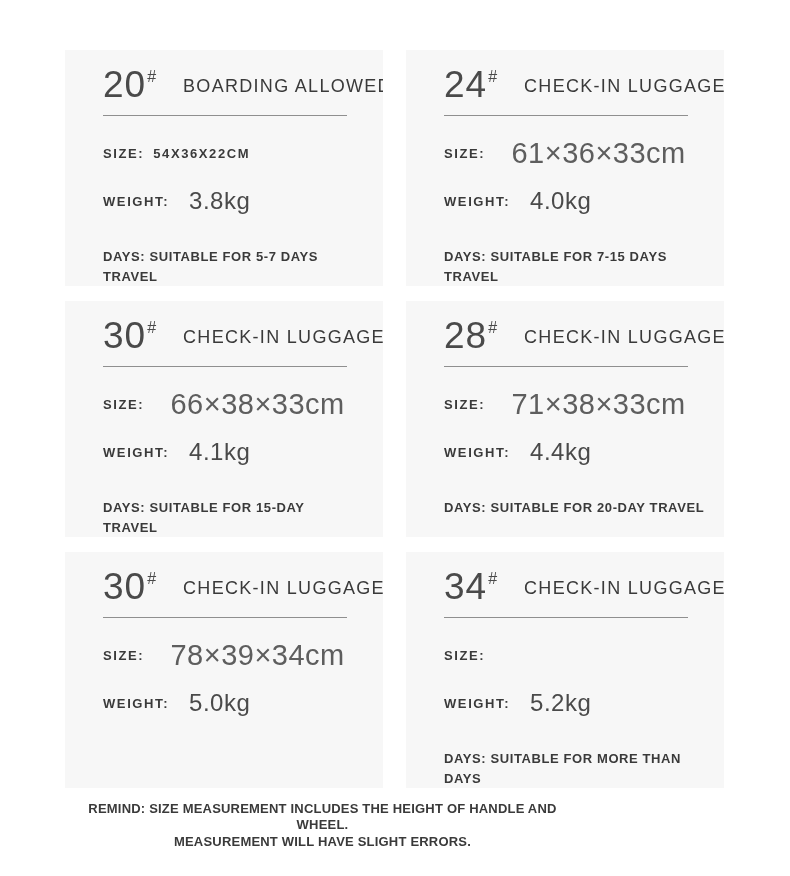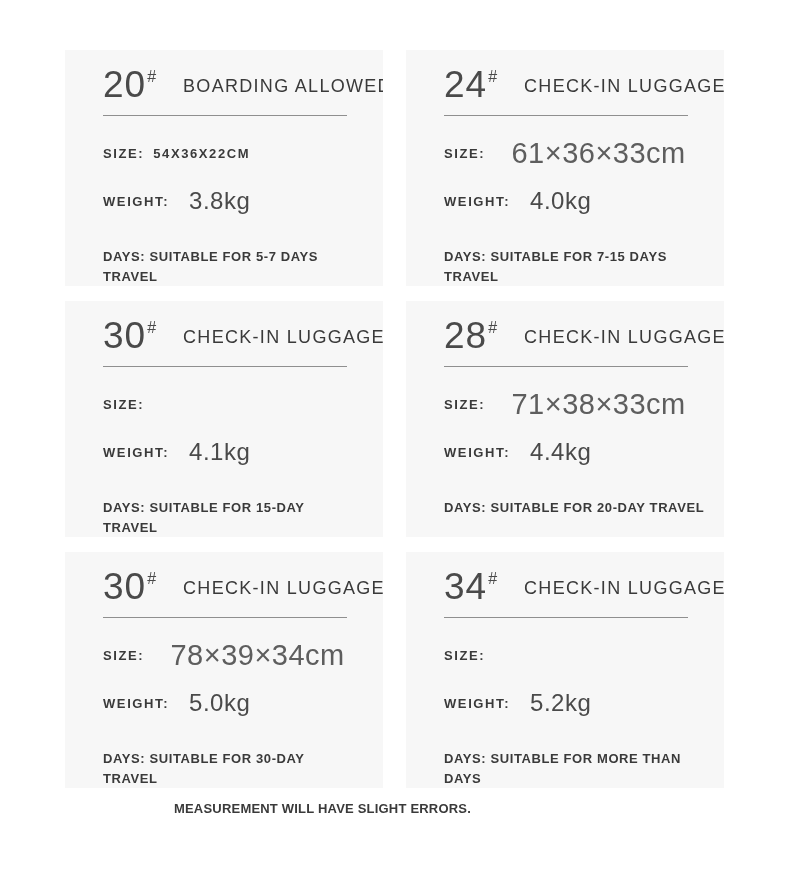--- a/index.html
+++ b/index.html
@@ -177,20 +177,21 @@
 
   <div class="card">
     <div class="card-header">
       <span class="card-num">30</span>
       <span class="card-num-sup">#</span>
       <span class="card-title">CHECK-IN LUGGAGE</span>
     </div>
     <div class="rule"></div>
     <div class="row row-size">
       <span class="lbl">SIZE:</span>
+      <span class="size-value-big">66×38×33cm</span>
     </div>
     <div class="row row-weight">
       <span class="lbl">WEIGHT:</span>
       <span class="weight-value">4.1kg</span>
     </div>
     <div class="days">DAYS: SUITABLE FOR 15-DAY TRAVEL</div>
   </div>
 
   <div class="card">
     <div class="card-header">
@@ -218,21 +219,20 @@
     </div>
     <div class="rule"></div>
     <div class="row row-size">
       <span class="lbl">SIZE:</span>
       <span class="size-value-big">78×39×34cm</span>
     </div>
     <div class="row row-weight">
       <span class="lbl">WEIGHT:</span>
       <span class="weight-value">5.0kg</span>
     </div>
-    <div class="days">DAYS: SUITABLE FOR 30-DAY TRAVEL</div>
   </div>
 
   <div class="card">
     <div class="card-header">
       <span class="card-num">34</span>
       <span class="card-num-sup">#</span>
       <span class="card-title">CHECK-IN LUGGAGE</span>
     </div>
     <div class="rule"></div>
     <div class="row row-size">
@@ -241,14 +241,15 @@
     <div class="row row-weight">
       <span class="lbl">WEIGHT:</span>
       <span class="weight-value">5.2kg</span>
     </div>
     <div class="days">DAYS: SUITABLE FOR MORE THAN DAYS</div>
   </div>
 
 </div>
 
 <div class="footer">
+  <div>REMIND: SIZE MEASUREMENT INCLUDES THE HEIGHT OF HANDLE AND WHEEL.</div>
   <div>MEASUREMENT WILL HAVE SLIGHT ERRORS.</div>
 </div>
 
 </body></html>

